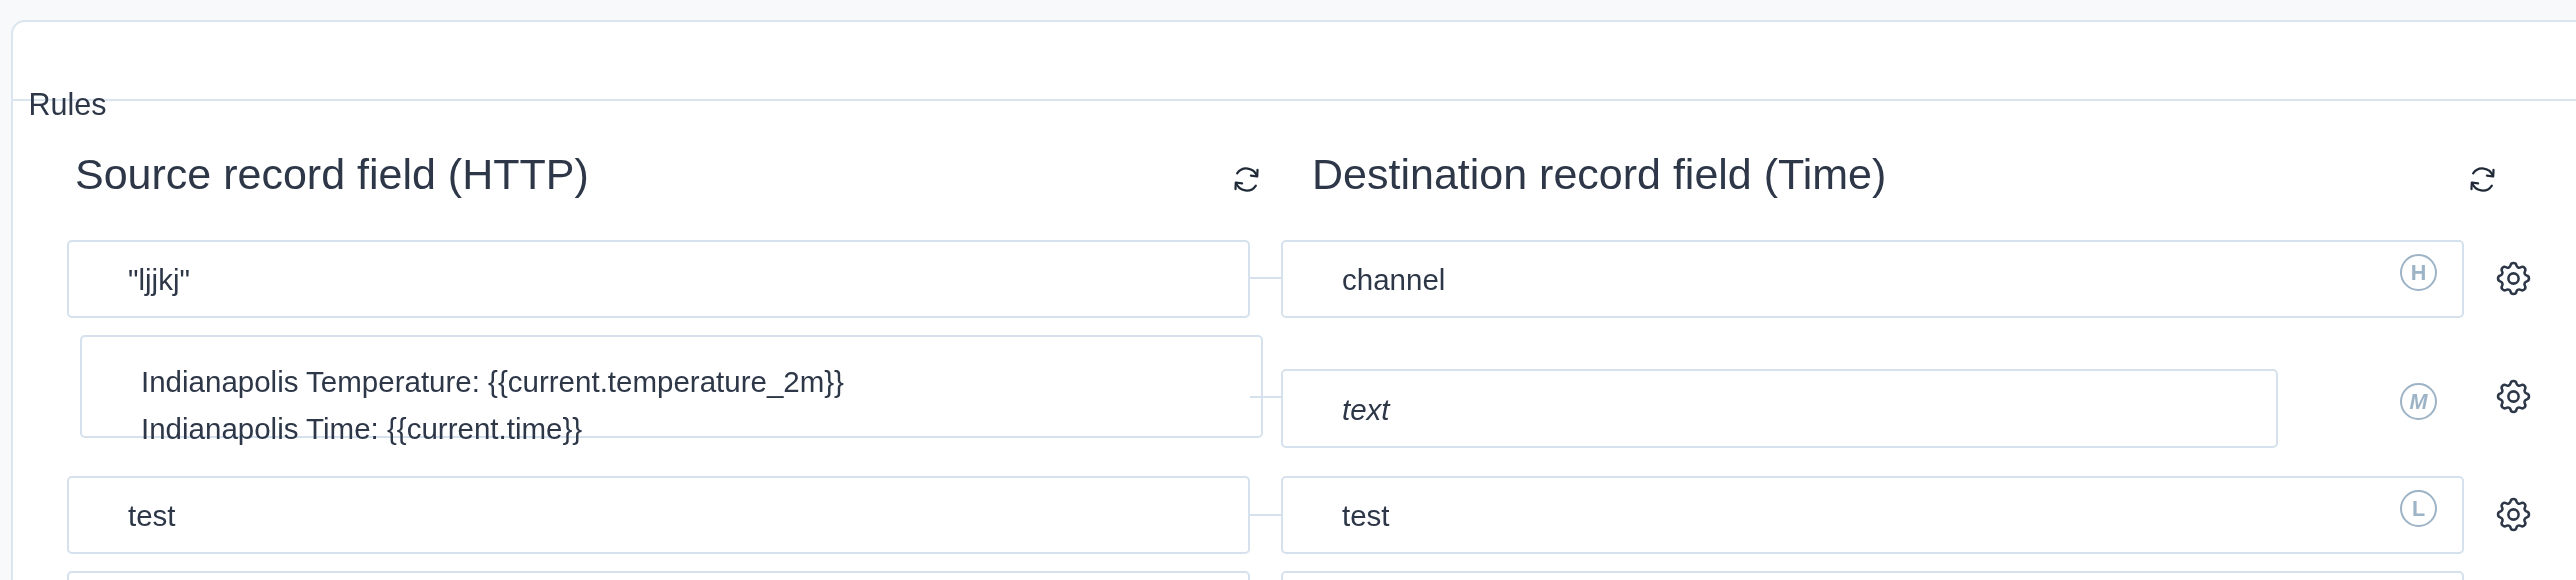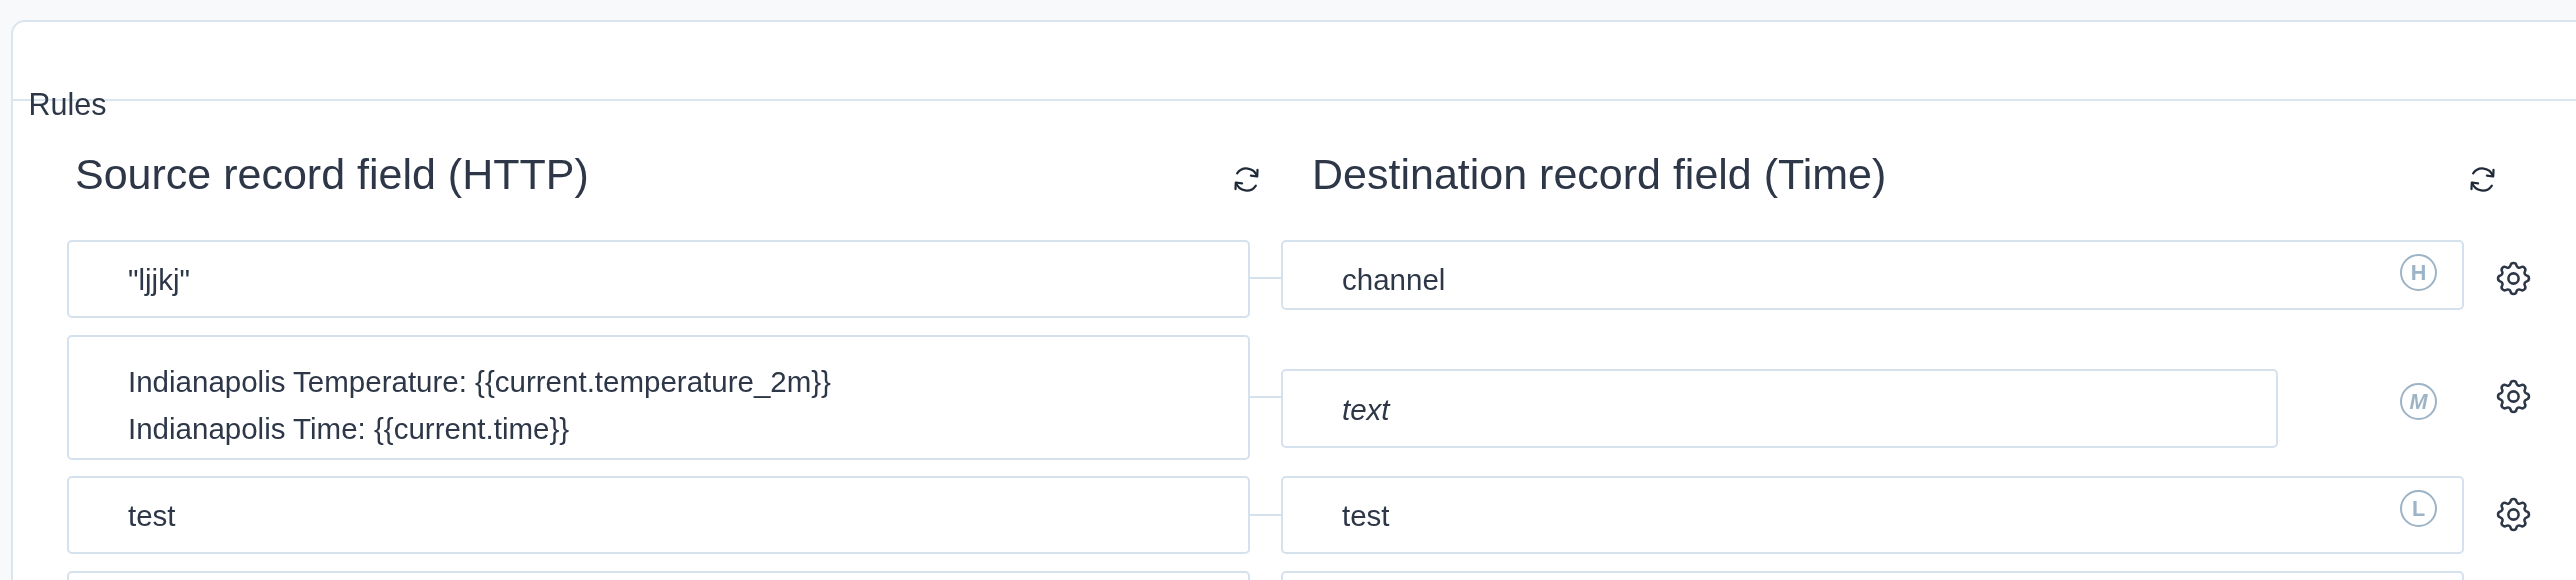--- a/index.html
+++ b/index.html
@@ -115,32 +115,32 @@
     <path d="M4.5 14.5a8 8 0 0 0 14.3 1.9"></path>
     <polyline points="20 5 19.8 9.8 15.2 9.2"></polyline>
     <polyline points="4 19 4.2 14.2 8.8 14.8"></polyline>
   </svg>
 </div>
 
 <div class="field" style="left:67px; top:240px; width:1183px; height:78px;">
   <span class="val" style="top:19.7px; line-height:35px;">"ljjkj"</span>
 </div>
 <div class="connector" style="left:1250px; top:277px; width:32px;"></div>
-<div class="field" style="left:1281px; top:240px; width:1183px; height:70px;">
+<div class="field" style="left:1281px; top:240px; width:1183px; height:78px;">
   <span class="val" style="top:19.7px; line-height:35px;">channel</span>
   <span class="badge" style="left:1117px; top:11.8px;">H</span>
 </div>
 <div class="icon-btn" style="left:2492px; top:257px; width:43px; height:43px;">
   <svg width="41" height="41" viewBox="0 0 24 24" fill="none" stroke="#2d3748" stroke-width="1.5" stroke-linecap="round" stroke-linejoin="round">
     <path d="M10.3 4.3c.4-1.8 3-1.8 3.4 0a1.7 1.7 0 0 0 2.6 1.1c1.5-.9 3.3.8 2.4 2.4a1.7 1.7 0 0 0 1 2.5c1.8.4 1.8 3 0 3.4a1.7 1.7 0 0 0-1 2.6c.9 1.5-.9 3.3-2.4 2.4a1.7 1.7 0 0 0-2.6 1c-.4 1.8-3 1.8-3.4 0a1.7 1.7 0 0 0-2.6-1c-1.5.9-3.3-.9-2.4-2.4a1.7 1.7 0 0 0-1-2.6c-1.8-.4-1.8-3 0-3.4a1.7 1.7 0 0 0 1-2.5c-.9-1.6.9-3.3 2.4-2.4a1.7 1.7 0 0 0 2.6-1.1z"></path>
     <circle cx="12" cy="12" r="3"></circle>
   </svg>
 </div>
 
-<div class="field" style="left:67px; top:335px; width:1183px; height:125px;">
+<div class="field" style="left:80px; top:335px; width:1183px; height:103px;">
   <span class="val" style="top:20.7px; line-height:47px;">Indianapolis Temperature: {{current.temperature_2m}}</span>
   <span class="val" style="top:68px; line-height:47px;">Indianapolis Time: {{current.time}}</span>
 </div>
 <div class="connector" style="left:1250px; top:396px; width:32px;"></div>
 <div class="field" style="left:1281px; top:369px; width:997px; height:79px;font-style:italic;">
   <span class="val" style="top:20.7px; line-height:35px;">text</span>
   <span class="badge" style="left:1117px; top:11.8px;">M</span>
 </div>
 <div class="icon-btn" style="left:2492px; top:375px; width:43px; height:43px;">
   <svg width="41" height="41" viewBox="0 0 24 24" fill="none" stroke="#2d3748" stroke-width="1.5" stroke-linecap="round" stroke-linejoin="round">

